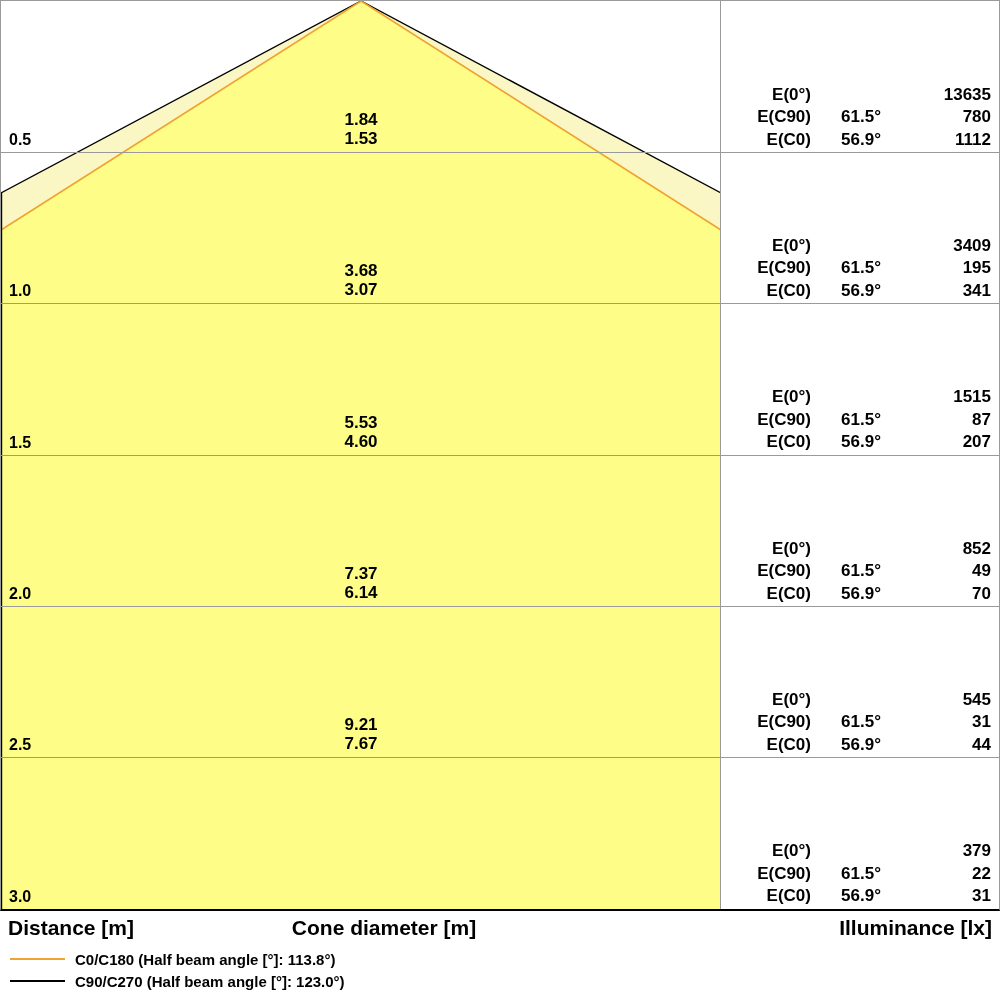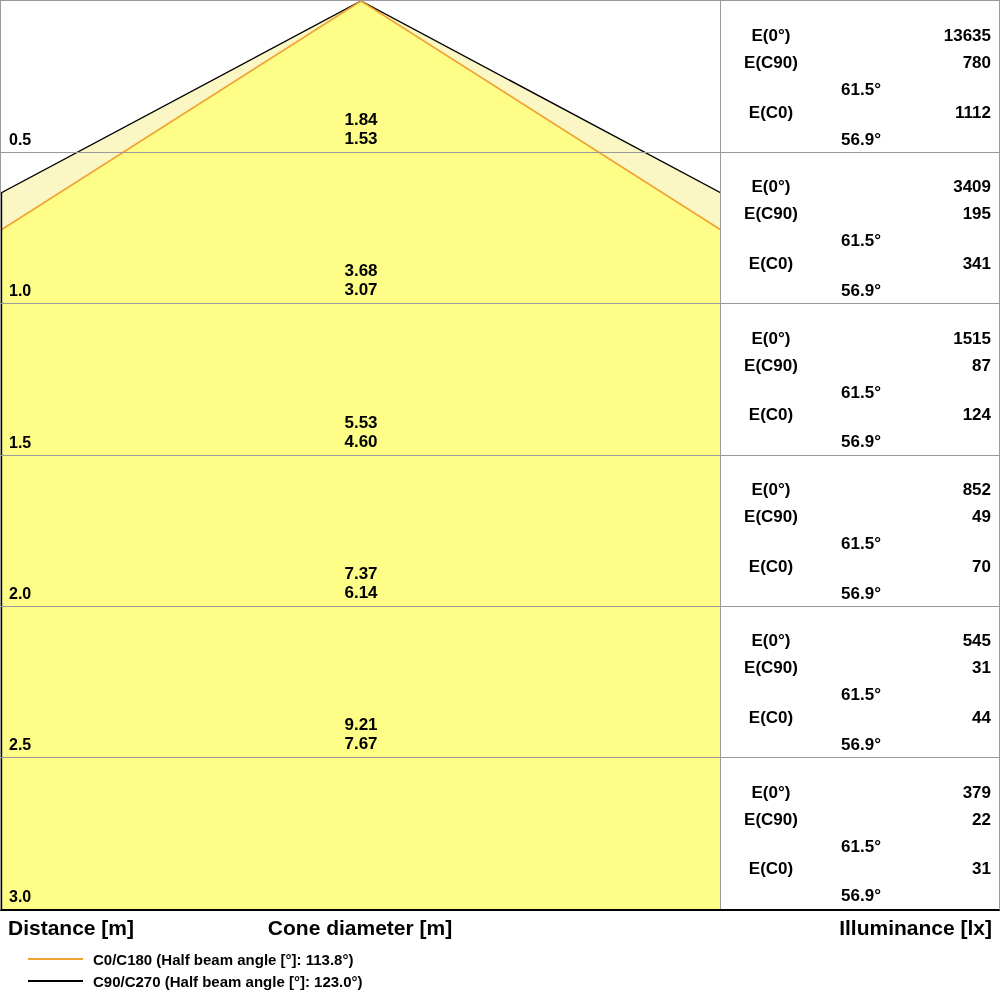--- a/index.html
+++ b/index.html
@@ -5,28 +5,28 @@
   html,body{margin:0;padding:0;background:#fff;}
   body{width:1000px;height:1000px;font-family:"Liberation Sans",sans-serif;font-weight:bold;color:#000;position:relative;overflow:hidden;}
   .diagram{position:absolute;left:0;top:0;width:998px;height:908px;border:1px solid #9a9a9a;border-bottom:2px solid #000;}
   .cone-svg{position:absolute;left:0;top:0;}
   .band{position:absolute;left:0;width:998px;height:151px;border-bottom:1px solid #9a9a9a;}
   .band.last{border-bottom:none;}
   .divider{position:absolute;left:719px;top:0;width:1px;height:908px;background:#9a9a9a;}
   .dist{position:absolute;left:8px;bottom:3px;font-size:16px;}
   .conepair{position:absolute;left:0;width:720px;bottom:4px;text-align:center;font-size:17px;line-height:19px;}
   .illum{position:absolute;left:730px;bottom:1px;width:260px;display:grid;grid-template-columns:80px 70px 110px;font-size:17px;line-height:22.5px;}
-  .illum .lbl{text-align:center;}
-  .illum .ang{text-align:right;margin-top:27px;}
+  .illum .lbl{text-align:right;}
+  .illum .ang{text-align:right;}
   .illum .val{text-align:right;}
   .footer-headers{position:absolute;left:0;top:916px;width:1000px;height:20px;font-size:21px;}
   .fh-dist{position:absolute;left:8px;top:0;}
-  .fh-cone{position:absolute;left:0;top:0;width:720px;text-align:center;}
+  .fh-cone{position:absolute;left:0;top:0;width:720px;text-align:center;padding-left:24px;}
   .fh-illum{position:absolute;right:8px;top:0;}
-  .legend{position:absolute;left:28px;top:948px;font-size:15px;text-align:right;}
+  .legend{position:absolute;left:10px;top:948px;font-size:15px;text-align:right;}
   .legend-row{display:flex;align-items:center;height:22px;}
   .swatch{width:55px;height:2px;margin-right:10px;flex:0 0 auto;}
   .legend-row .ltext{white-space:nowrap;}
 </style>
 </head>
 <body>
 
 <div class="diagram">
 
   <svg class="cone-svg" width="720" height="908" viewBox="0 0 720 908">
@@ -85,21 +85,21 @@
     </div>
     <div class="illum">
       <span class="lbl">E(0°)</span>
         <span class="ang"></span>
         <span class="val">1515</span>
       <span class="lbl">E(C90)</span>
         <span class="ang">61.5°</span>
         <span class="val">87</span>
       <span class="lbl">E(C0)</span>
         <span class="ang">56.9°</span>
-        <span class="val">124</span>
+        <span class="val">207</span>
     </div>
   </div>
 
   <div class="band" style="top:454px">
     <div class="dist">2.0</div>
     <div class="conepair">
       <div>7.37</div>
       <div>6.14</div>
     </div>
     <div class="illum">

